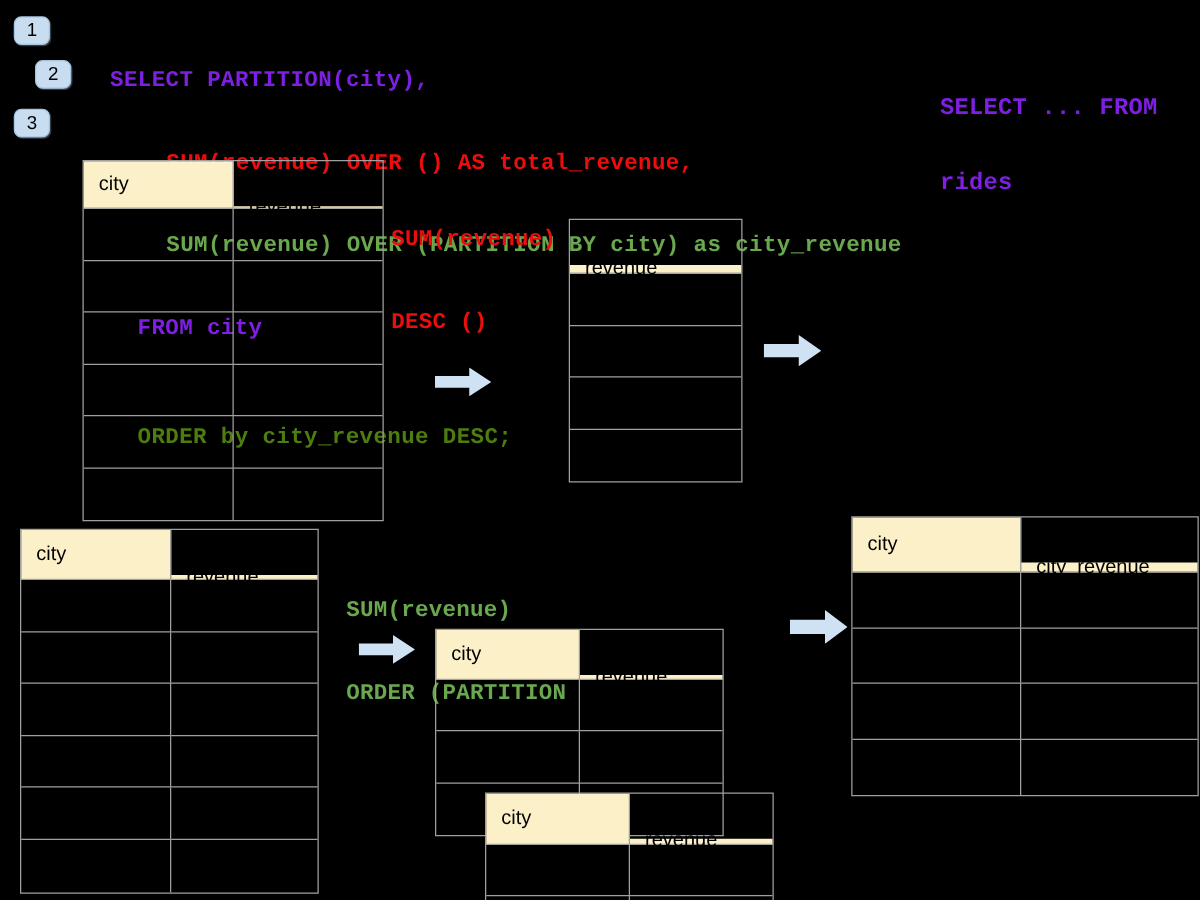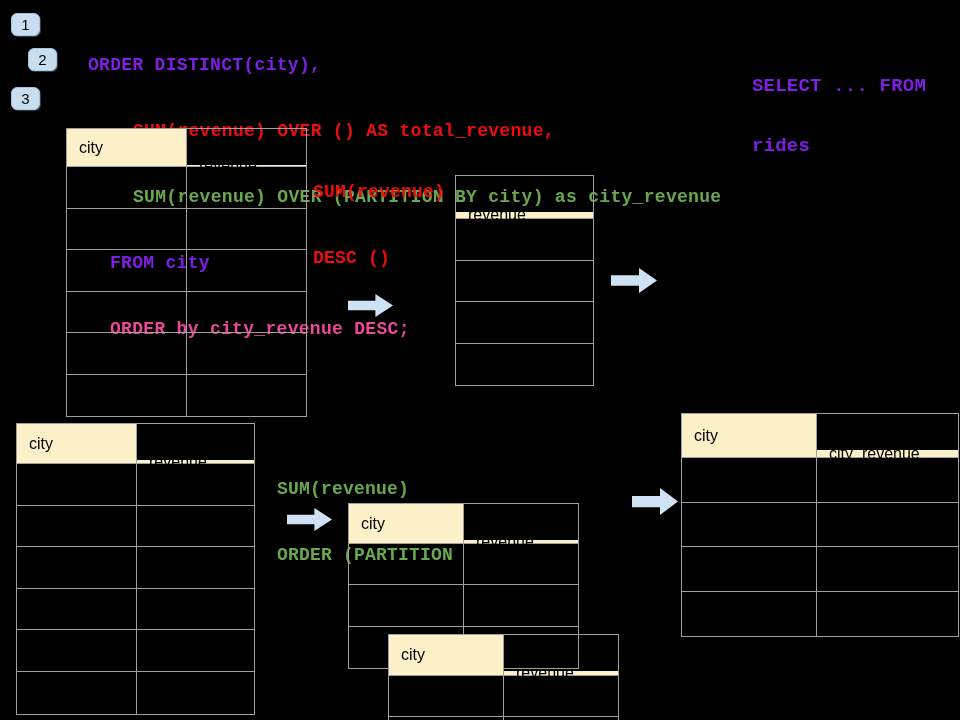--- a/index.html
+++ b/index.html
@@ -62,25 +62,25 @@
 </head>
 <body style="background: rgb(0, 0, 0);">
 
 <div id="canvas">
 
   <div class="badge" style="left: 11px; top: 13px;">1</div>
   <div class="badge" style="left: 28px; top: 48px;">2</div>
   <div class="badge" style="left: 11px; top: 87px;">3</div>
 
   <div class="code-block">
-    <div class="code-line" style="margin-left: 0px; color: rgb(126, 31, 227);">ORDER DISTINCT(city),</div>
+    <div class="code-line" style="margin-left: 0px; color: rgb(126, 31, 227);">SELECT PARTITION(city),</div>
     <div class="code-line" style="margin-left: 45px; color: rgb(237, 13, 13);">SUM(revenue) OVER () AS total_revenue,</div>
     <div class="code-line" style="margin-left: 45px; color: rgb(106, 168, 79);">SUM(revenue) OVER (PARTITION BY city) as city_revenue</div>
     <div class="code-line" style="margin-left: 22px; color: rgb(126, 31, 227);">FROM city</div>
-    <div class="code-line" style="margin-left: 22px; color: #ec4899;">ORDER by city_revenue DESC;</div>
+    <div class="code-line" style="margin-left: 22px; color: #4d7c0f; margin-top: 21px;">ORDER by city_revenue DESC;</div>
   </div>
 
   <div class="side-note" style="color: rgb(126, 31, 227);">
     <div>SELECT ... FROM</div>
     <div>rides</div>
   </div>
 
   <div class="annotation ann-total" style="color: rgb(237, 13, 13);">
     <div>SUM(revenue)</div>
     <div>DESC ()</div>

